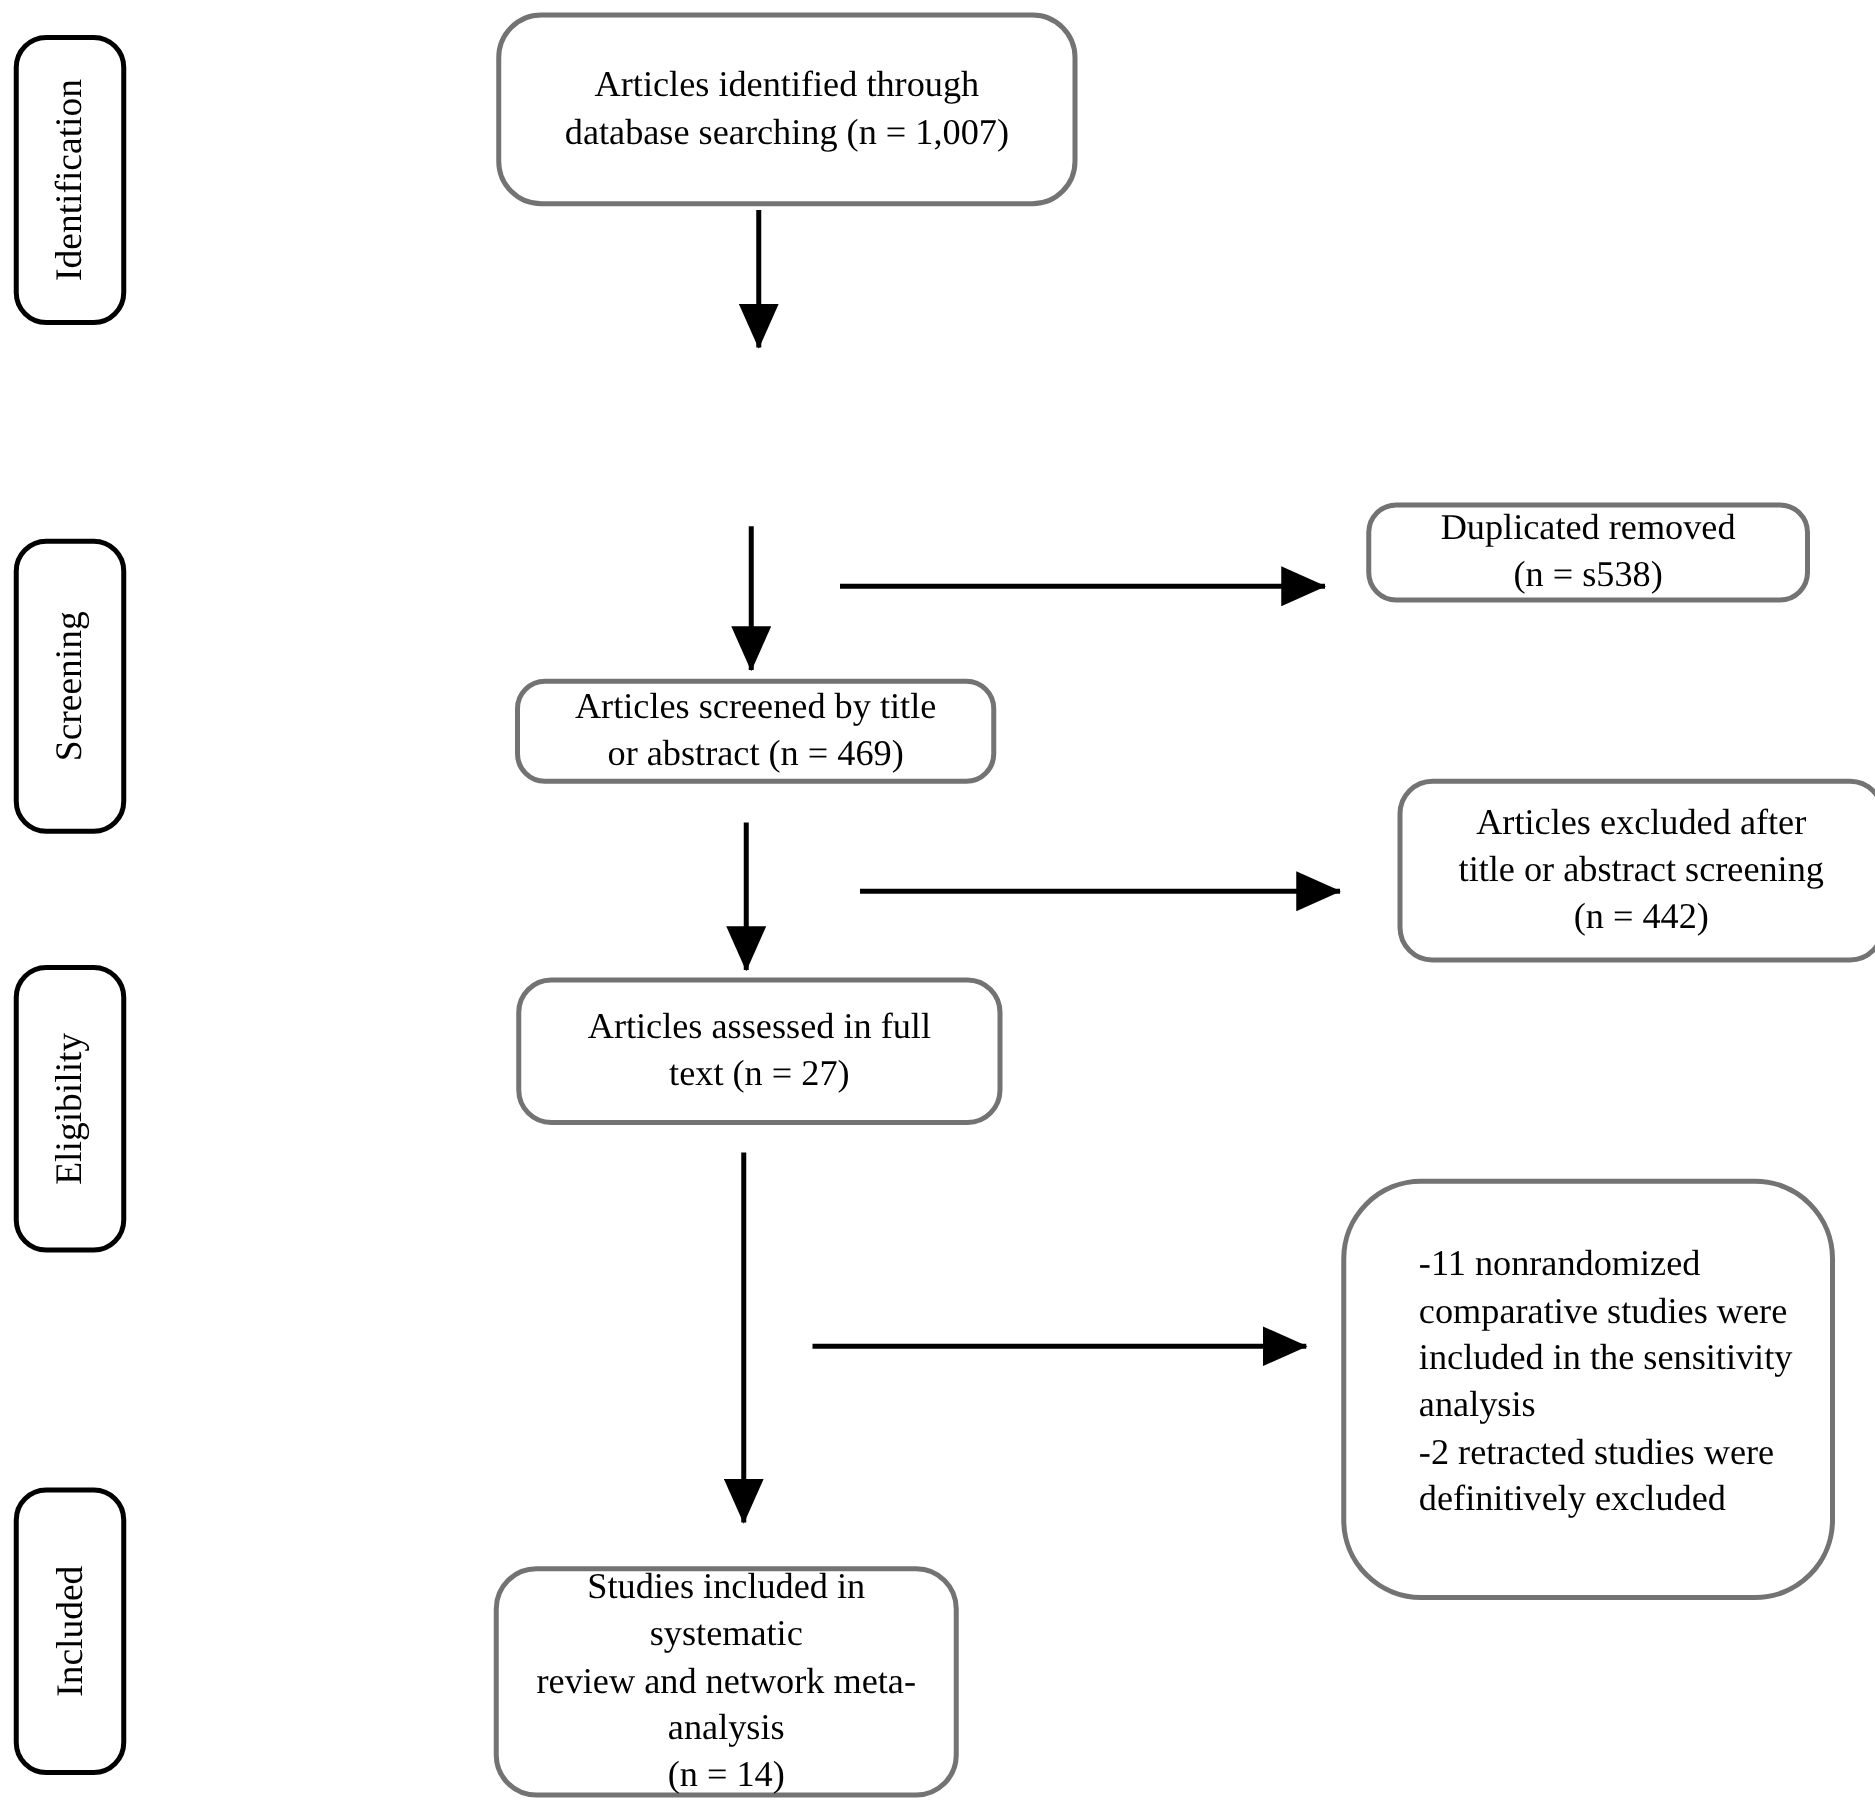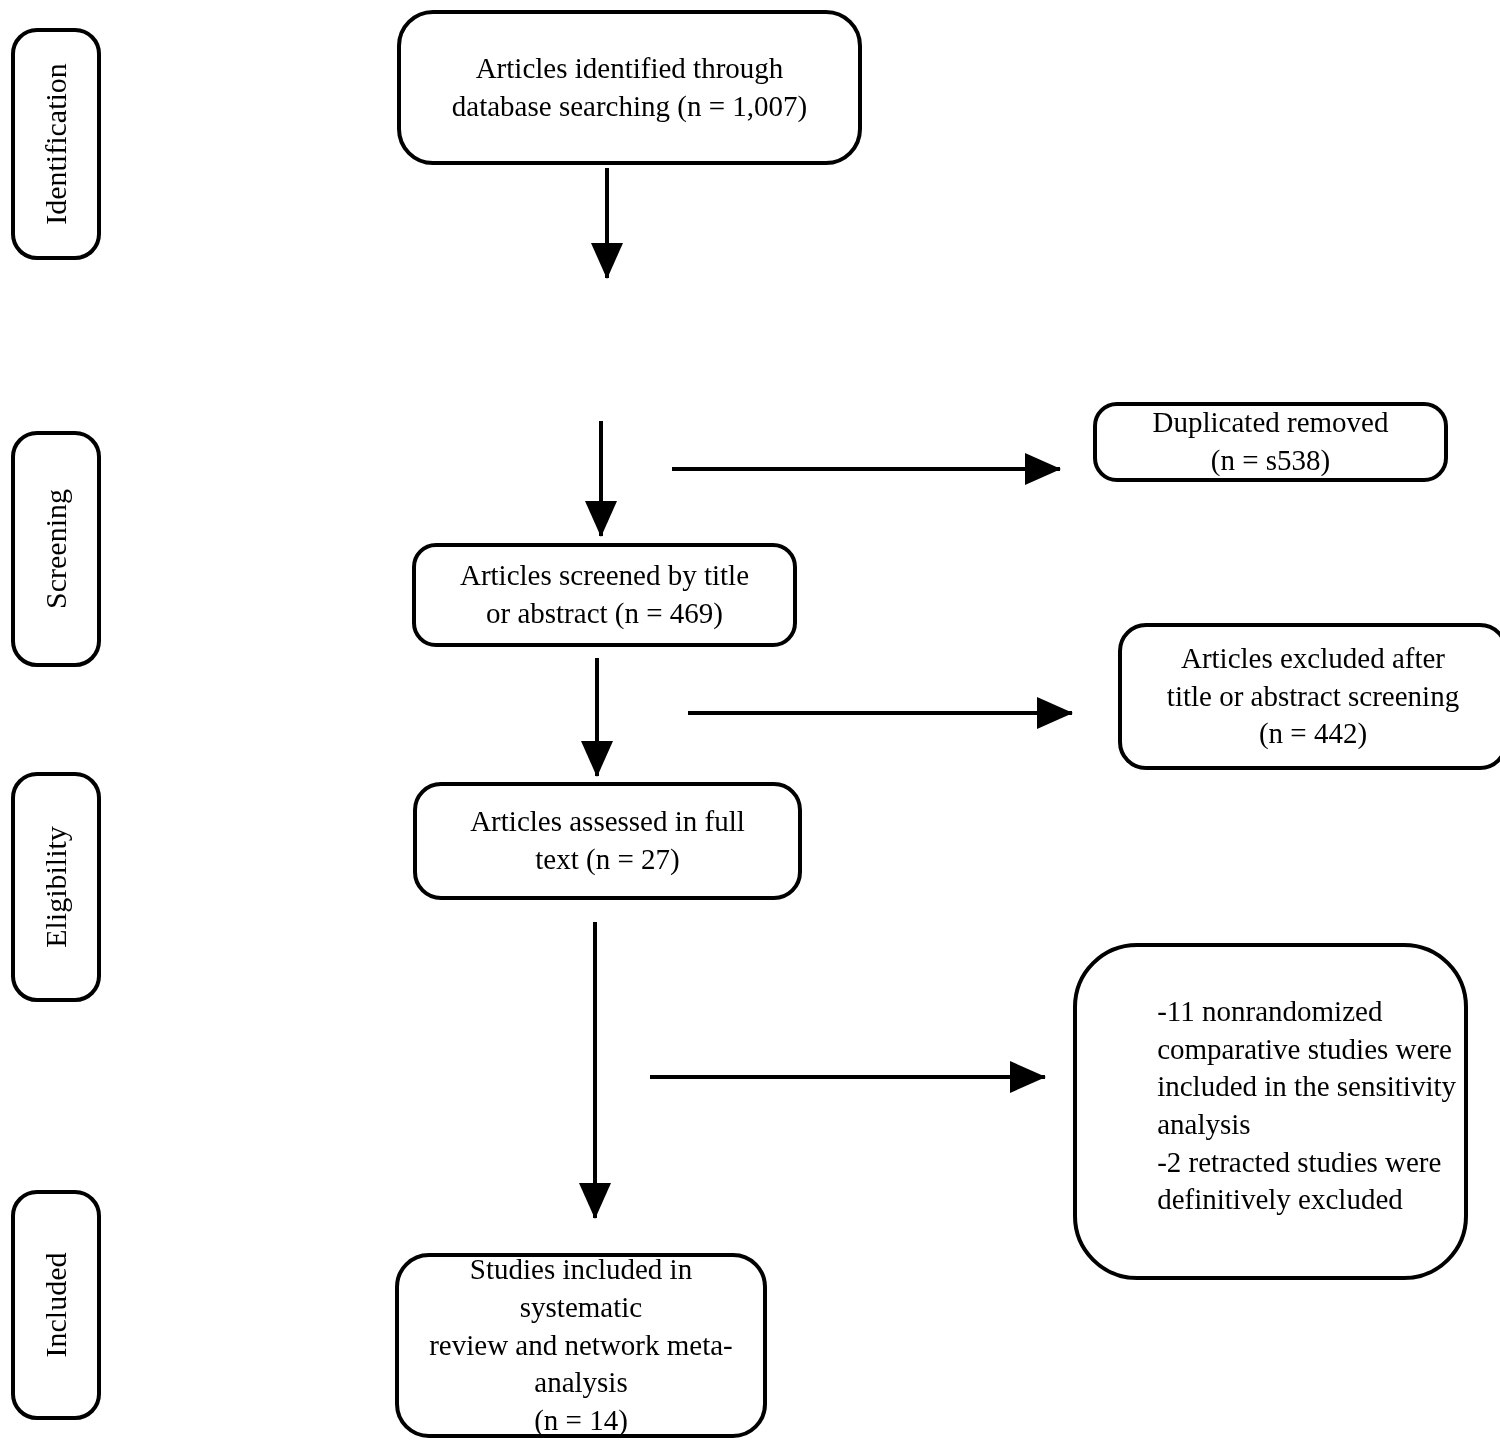--- a/index.html
+++ b/index.html
@@ -20,34 +20,34 @@
     position: absolute;
     left: 0;
     top: 0;
     width: 1500px;
     height: 1448px;
     pointer-events: none;
   }
   .box {
     position: absolute;
     box-sizing: border-box;
-    border: 4px solid #000000;
+    border: 4px solid #737373;
     background: #ffffff;
     display: flex;
     align-items: center;
     justify-content: center;
     text-align: center;
     font-size: 29px;
     line-height: 1.3;
     white-space: pre-line;
     padding: 8px 18px;
   }
   .box.note {
     align-items: flex-start;
-    justify-content: flex-end;
+    justify-content: center;
     text-align: left;
     padding: 46px 8px 20px 36px;
   }
   .stage {
     position: absolute;
     box-sizing: border-box;
     border: 4px solid #000000;
     background: #ffffff;
     display: flex;
     align-items: center;
@@ -92,21 +92,21 @@
   <div class="stage" style="left:11px; top:1190px; width:90px; height:230px;">
     <span class="vtext">Included</span>
   </div>
 
   <div class="box" style="left:397px; top:10px; width:465px; height:155px; border-radius:36px;">
     <span>Articles identified through
 database searching (n = 1,007)</span>
   </div>
 
 
-  <div class="box" style="left:412px; top:543px; width:385px; height:104px; border-radius:24px;">
+  <div class="box" style="left:412px; top:543px; width:385px; height:84px; border-radius:24px;">
     <span>Articles screened by title
 or abstract (n = 469)</span>
   </div>
 
   <div class="box" style="left:413px; top:782px; width:389px; height:118px; border-radius:28px;">
     <span>Articles assessed in full
 text (n = 27)</span>
   </div>
 
   <div class="box" style="left:395px; top:1253px; width:372px; height:185px; border-radius:34px;">

